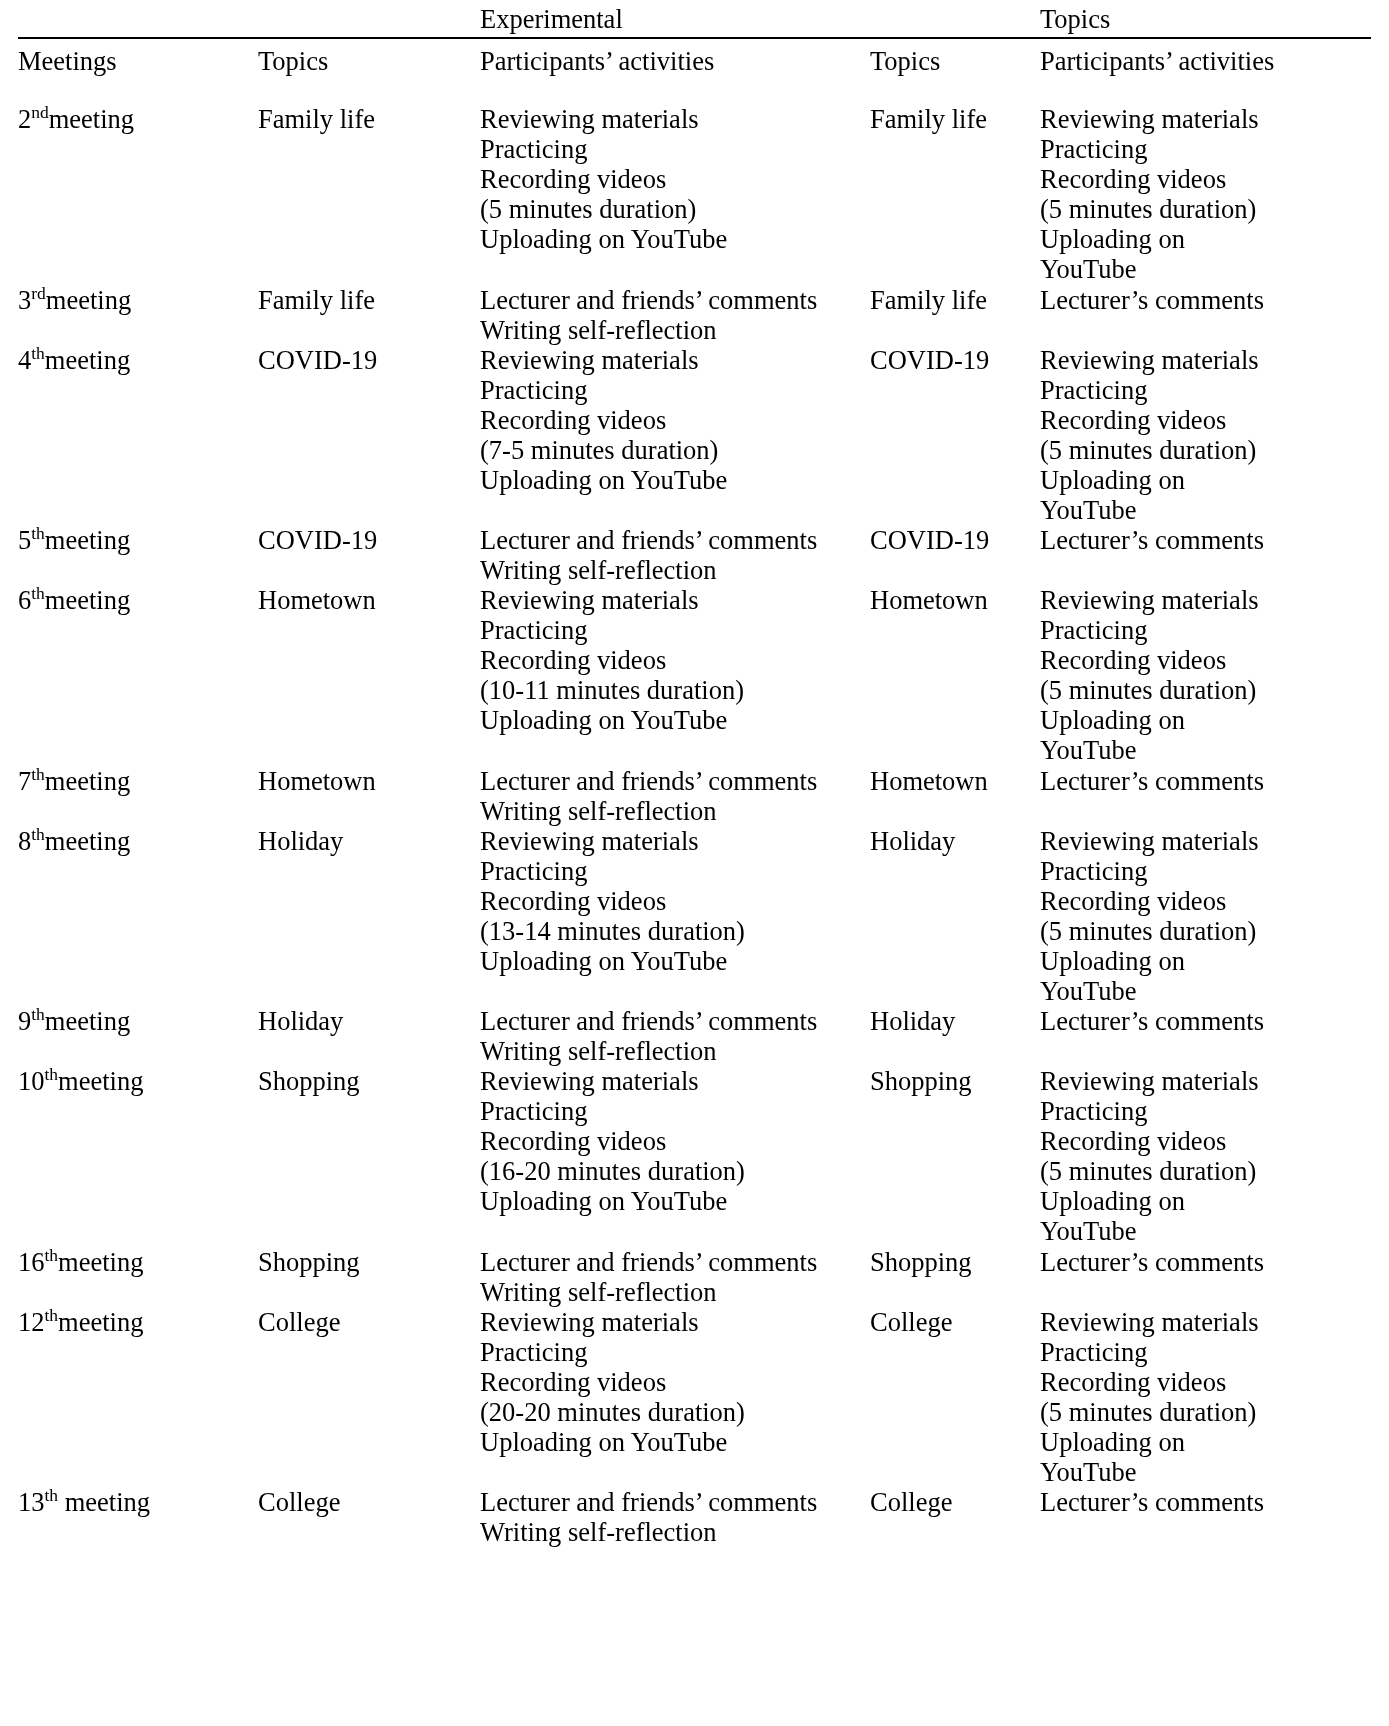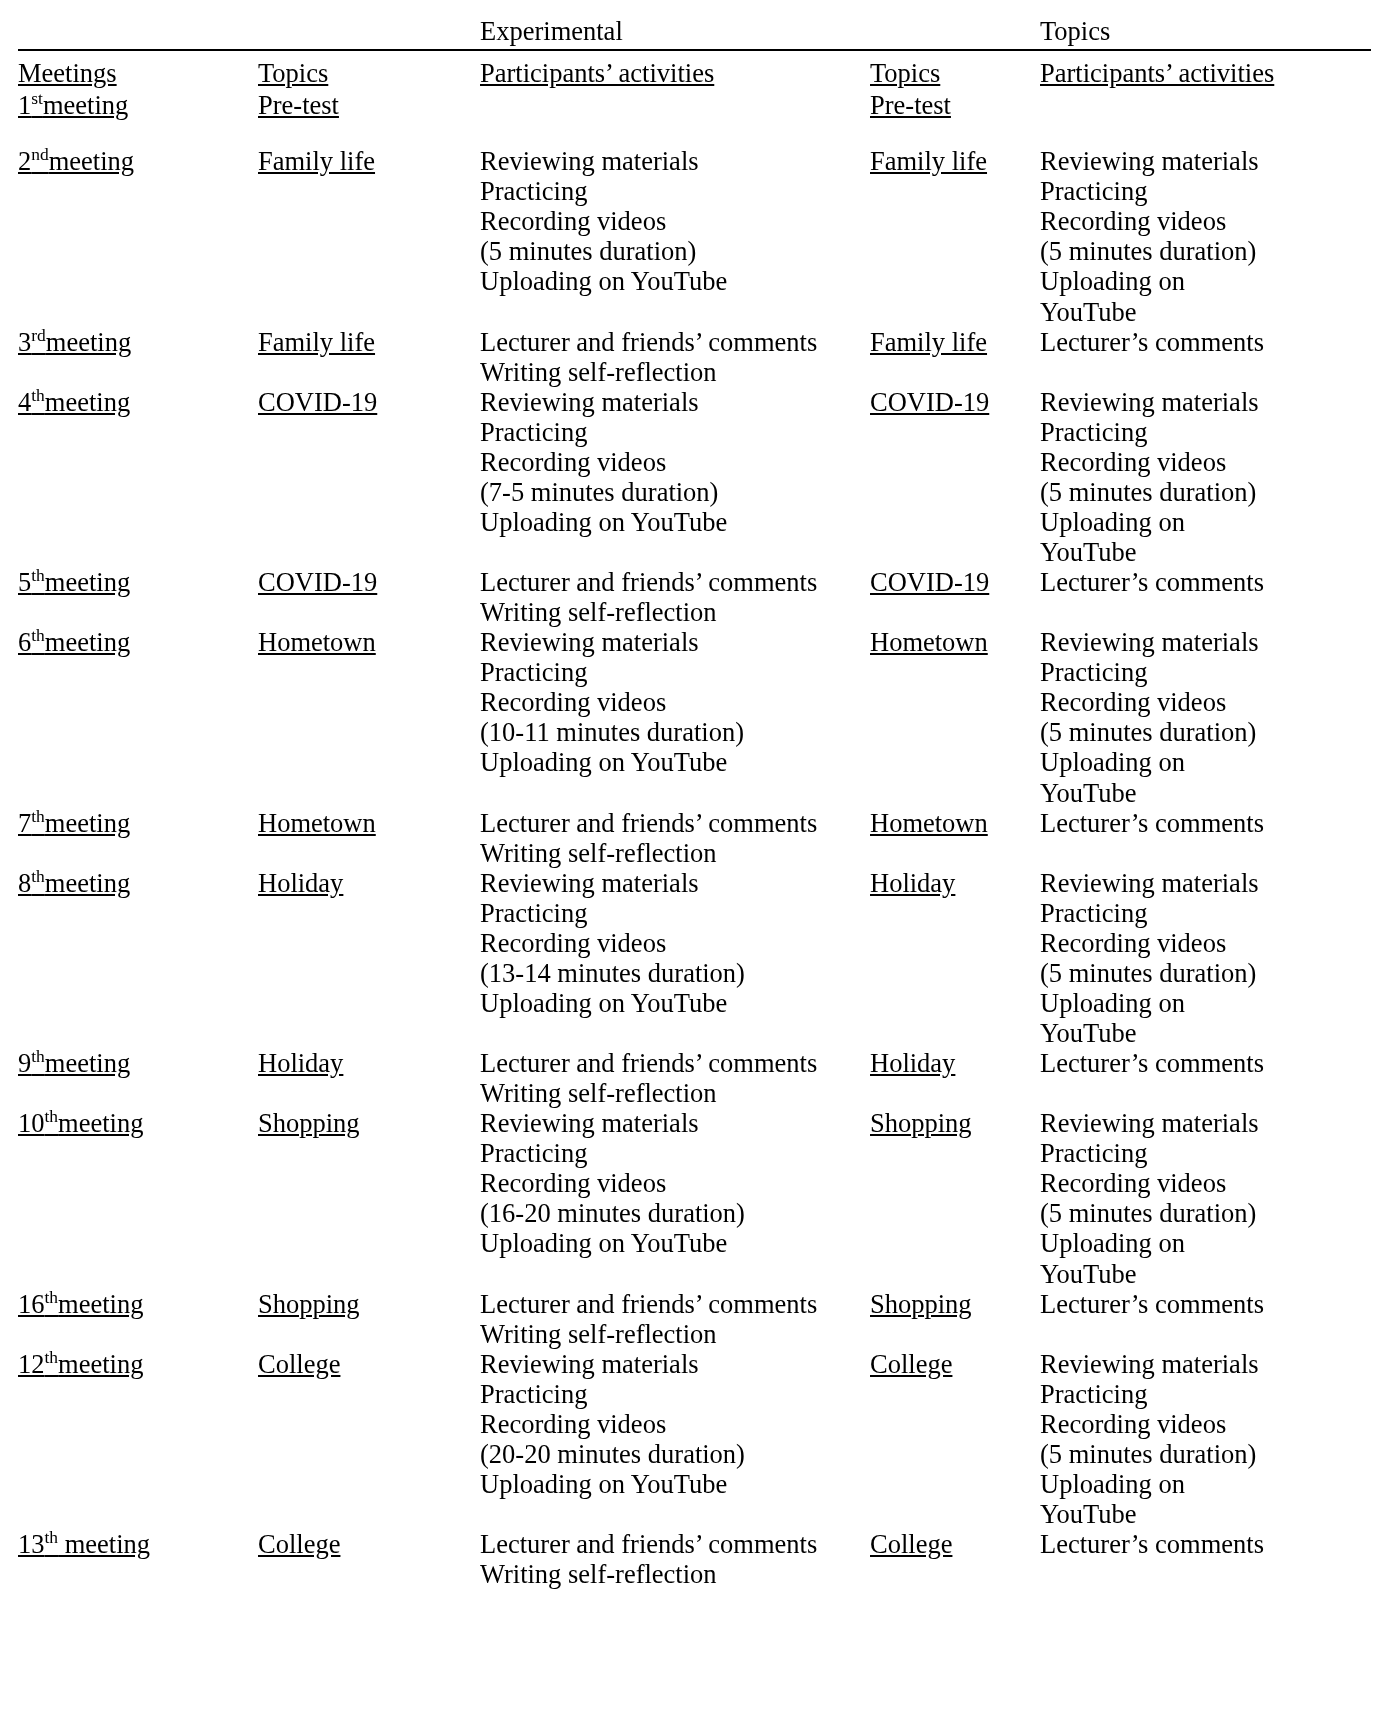--- a/index.html
+++ b/index.html
@@ -12,21 +12,21 @@
     height: 1726px;
     font-family: "Liberation Serif", "DejaVu Serif", serif;
     color: #000000;
     overflow: hidden;
   }
   .page {
     position: relative;
     width: 1144px;
     height: 1726px;
     box-sizing: border-box;
-    padding: 16px 18px;
+    padding: 4px 18px;
   }
   table.tbl {
     width: 100%;
     border-collapse: collapse;
     table-layout: fixed;
     font-size: 26.5px;
     line-height: 1.135;
   }
   col.c-meet  { width: 240px; }
   col.c-top1  { width: 222px; }
@@ -78,21 +78,21 @@
   .spacer-row td {
     height: 26px;
     border: none;
     padding: 0;
   }
   sup {
     font-size: 0.66em;
     vertical-align: super;
     line-height: 0;
   }
-  .nowrap { white-space: nowrap; text-decoration: underline; }
+  .nowrap { white-space: nowrap; }
 </style>
 </head>
 <body>
 
 <div class="page">
   <table class="tbl">
     <colgroup>
       <col class="c-meet">
       <col class="c-top1">
       <col class="c-act1">
@@ -113,27 +113,20 @@
             <div class="hrule"></div>
           </td>
         </tr>
         <tr class="colhead">
           <td class="cell "><span class="nowrap">Meetings</span></td>
           <td class="cell "><span class="nowrap">Topics</span></td>
           <td class="cell "><span class="nowrap">Participants’ activities</span></td>
           <td class="cell "><span class="nowrap">Topics</span></td>
           <td class="cell "><span class="nowrap">Participants’ activities</span></td>
         </tr>
-        <tr class="body">
-          <td class="cell "><span class="nowrap"><span>1</span><sup>st</sup><span>meeting</span></span></td>
-          <td class="cell "><span class="nowrap">Pre-test</span></td>
-          <td class="cell "></td>
-          <td class="cell "><span class="nowrap">Pre-test</span></td>
-          <td class="cell "></td>
-        </tr>
         <tr class="spacer-row">
           <td colspan="5"></td>
         </tr>
         <tr class="body">
           <td class="cell "><span class="nowrap"><span>2</span><sup>nd</sup><span>meeting</span></span></td>
           <td class="cell "><span class="nowrap">Family life</span></td>
           <td class="cell ">
             <div class="lines">
               <div>Reviewing materials</div>
               <div>Practicing</div>

